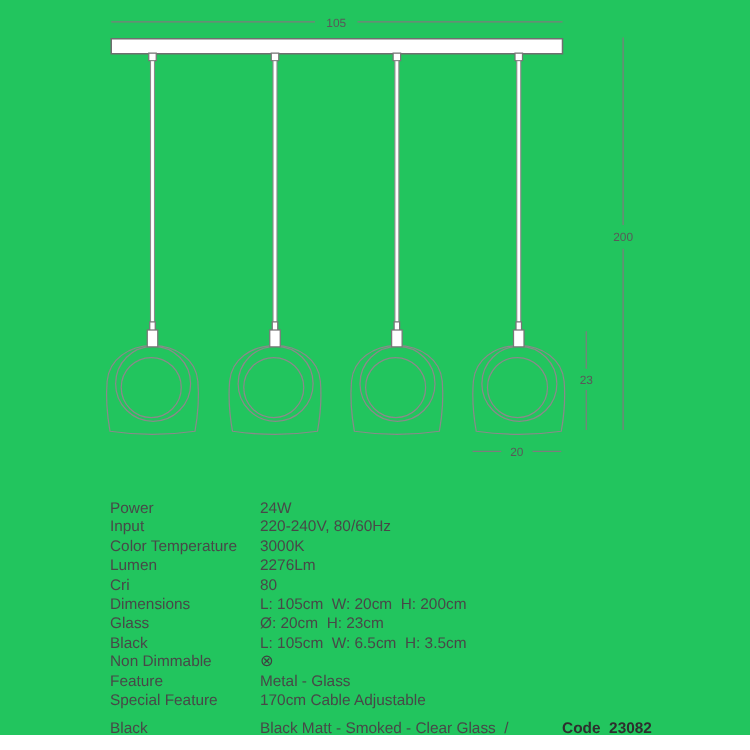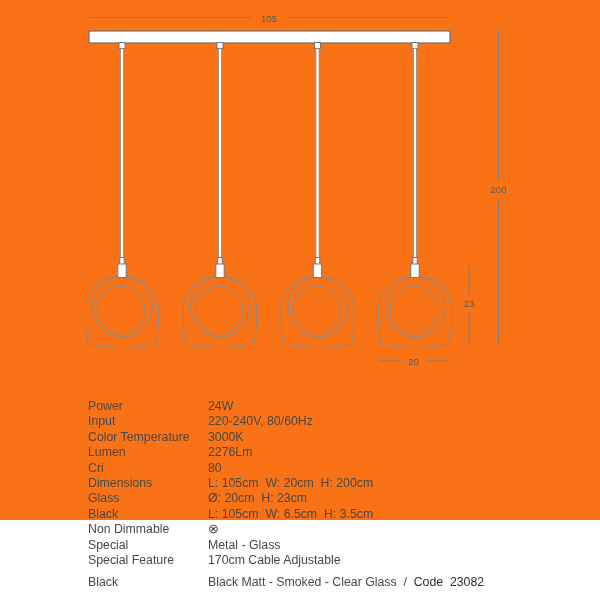--- a/index.html
+++ b/index.html
@@ -7,22 +7,22 @@
     padding: 0;
     width: 600px;
     height: 600px;
     background: #ffffff;
     overflow: hidden;
     font-family: "Liberation Sans", sans-serif;
   }
   .page {
     position: relative;
     width: 600px;
-    height: 520px;
-    background: #f97316;
+    height: 588px;
+    background: #22c55e;
   }
   .diagram-wrap {
     position: absolute;
     top: 0;
     left: 0;
     width: 600px;
     height: 395px;
   }
   svg text {
     font-family: "Liberation Sans", sans-serif;
@@ -53,22 +53,23 @@
   }
   .nd-icon {
     font-size: 13px;
     line-height: 14px;
     color: #3f3f3f;
   }
   .color-row {
     margin-top: 7px;
   }
   .code-part {
-    font-weight: 400;
+    font-weight: 700;
     color: #2e2e2e;
+    margin-left: 36px;
   }
 </style>
 </head>
 <body>
 
 <div class="page">
 
   <div class="diagram-wrap">
     <svg width="600" height="395" viewBox="0 0 600 395">
 
@@ -170,21 +171,21 @@
     </div>
     <div class="spec-row">
       <div class="spec-label">Black</div>
       <div class="spec-value">L: 105cm  W: 6.5cm  H: 3.5cm</div>
     </div>
     <div class="spec-row">
       <div class="spec-label">Non Dimmable</div>
       <div class="spec-value"><span class="nd-icon">⊗</span></div>
     </div>
     <div class="spec-row">
-      <div class="spec-label">Special</div>
+      <div class="spec-label">Feature</div>
       <div class="spec-value">Metal - Glass</div>
     </div>
     <div class="spec-row">
       <div class="spec-label">Special Feature</div>
       <div class="spec-value">170cm Cable Adjustable</div>
     </div>
     <div class="spec-row color-row">
       <div class="spec-label">Black</div>
       <div class="spec-value"><span>Black Matt - Smoked - Clear Glass  /  </span><span class="code-part">Code  23082</span></div>
     </div>

